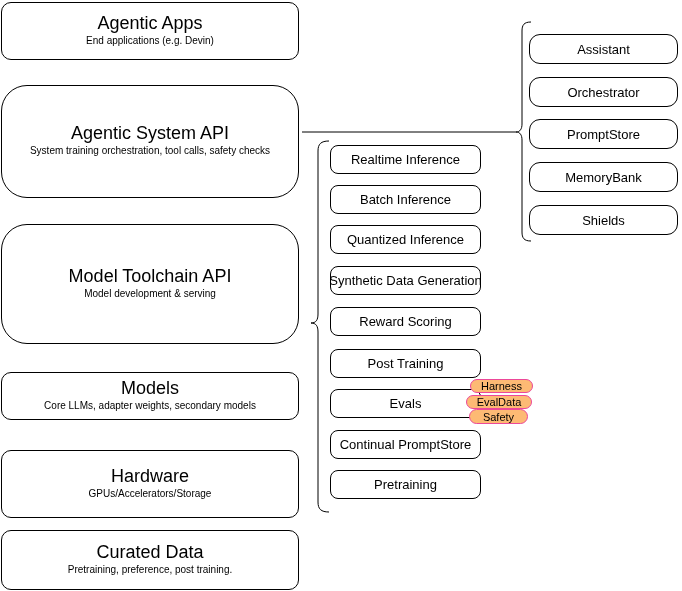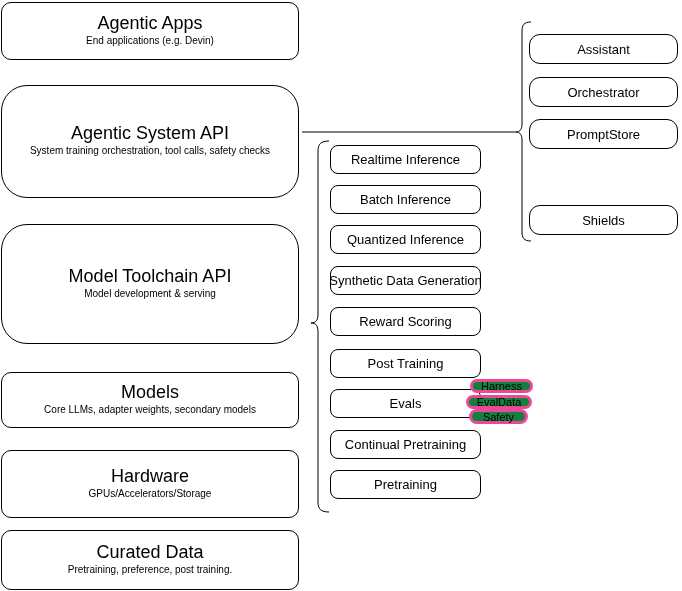--- a/index.html
+++ b/index.html
@@ -63,23 +63,23 @@
     display: flex;
     align-items: center;
     justify-content: center;
     font-size: 13px;
     white-space: nowrap;
     z-index: 2;
   }
   .pill {
     position: absolute;
     box-sizing: border-box;
-    border: 3px solid #ec4899;
+    border: 1px solid #ec4899;
     border-radius: 8px;
-    background: #15803d;
+    background: #fdba74;
     display: flex;
     align-items: center;
     justify-content: center;
     font-size: 11px;
     white-space: nowrap;
     z-index: 3;
   }
 </style>
 </head>
 <body>
@@ -100,21 +100,21 @@
   <div class="lbox" style="top:85px;height:113px;border-radius:26px;">
     <div class="title">Agentic System API</div>
     <div class="subtitle">System training orchestration, tool calls, safety checks</div>
   </div>
 
   <div class="lbox" style="top:224px;height:120px;border-radius:26px;">
     <div class="title">Model Toolchain API</div>
     <div class="subtitle">Model development &amp; serving</div>
   </div>
 
-  <div class="lbox" style="top:372px;height:56px;border-radius:10px;">
+  <div class="lbox" style="top:372px;height:48px;border-radius:10px;">
     <div class="title">Models</div>
     <div class="subtitle">Core LLMs, adapter weights, secondary models</div>
   </div>
 
   <div class="lbox" style="top:450px;height:68px;border-radius:10px;">
     <div class="title">Hardware</div>
     <div class="subtitle">GPUs/Accelerators/Storage</div>
   </div>
 
   <div class="lbox" style="top:530px;height:60px;border-radius:10px;">
@@ -122,25 +122,26 @@
     <div class="subtitle">Pretraining, preference, post training.</div>
   </div>
 
   <div class="mbox" style="top:145px;">Realtime Inference</div>
   <div class="mbox" style="top:185px;">Batch Inference</div>
   <div class="mbox" style="top:225px;">Quantized Inference</div>
   <div class="mbox" style="top:266px;">Synthetic Data Generation</div>
   <div class="mbox" style="top:307px;">Reward Scoring</div>
   <div class="mbox" style="top:349px;">Post Training</div>
   <div class="mbox" style="top:389px;">Evals</div>
-  <div class="mbox" style="top:430px;">Continual Pretraining</div>
+  <div class="mbox" style="top:430px;">Continual PromptStore</div>
   <div class="mbox" style="top:470px;">Pretraining</div>
 
   <div class="pill" style="left:470px;top:379px;width:63px;height:14px;">Harness</div>
   <div class="pill" style="left:466px;top:395px;width:66px;height:14px;">EvalData</div>
   <div class="pill" style="left:469px;top:409px;width:59px;height:15px;">Safety</div>
 
   <div class="rbox" style="top:34px;">Assistant</div>
   <div class="rbox" style="top:77px;">Orchestrator</div>
   <div class="rbox" style="top:119px;">PromptStore</div>
+  <div class="rbox" style="top:162px;">MemoryBank</div>
   <div class="rbox" style="top:205px;">Shields</div>
 
 </div>
 
 </body></html>

